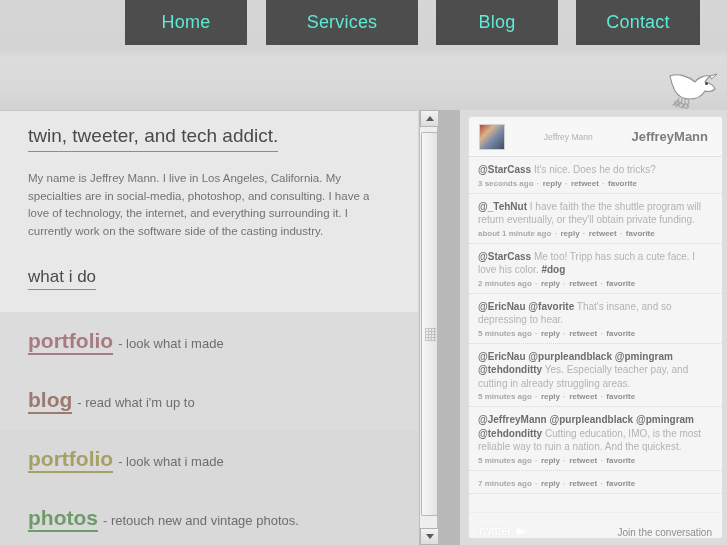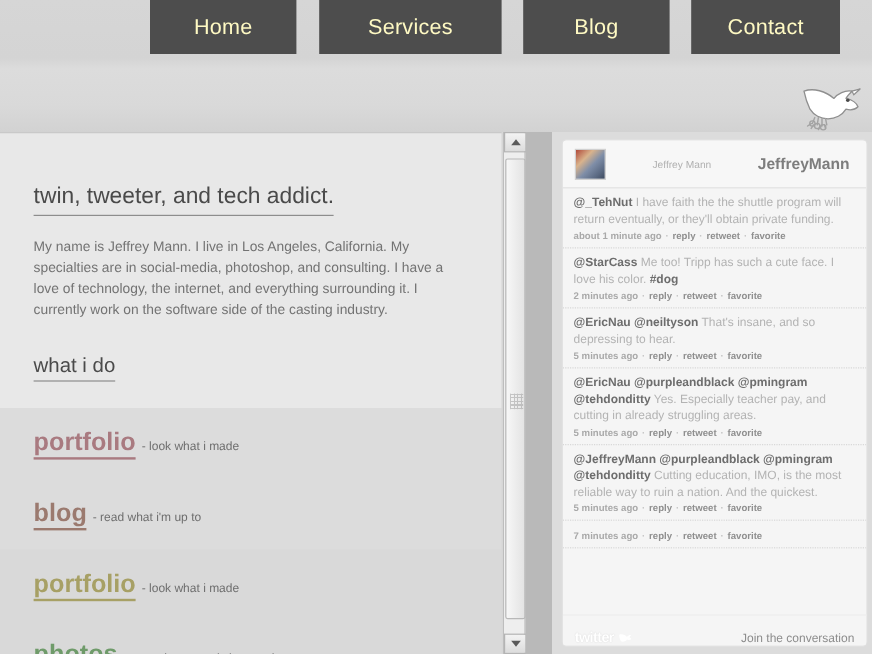--- a/index.html
+++ b/index.html
@@ -13,21 +13,21 @@
 
   
   .topbar {
     position: absolute; left:0; top:0; width:727px; height:110px;
     background: linear-gradient(to bottom, #d6d6d6 0%, #d4d4d4 44%, #dcdcdc 52%, #d9d9d9 80%, #d2d2d2 100%);
   }
   .nav { position: absolute; left:0; top:0; height:45px; width:727px; }
   .navitem {
     position: absolute; top:0; height:45px;
     background:#4d4d4d;
-    color:#fef9c3;
+    color:#5eead4;
     font-size:18px;
     display:flex; align-items:center; justify-content:center;
     letter-spacing:.2px;
     cursor:pointer;
   }
   .navitem:nth-child(1){ left:125px; width:122px; }
   .navitem:nth-child(2){ left:266px; width:152px; }
   .navitem:nth-child(3){ left:436px; width:122px; }
   .navitem:nth-child(4){ left:576px; width:124px; }
 
@@ -38,21 +38,21 @@
     position:absolute; left:0; top:110px; width:418px; height:435px;
     overflow:hidden;
     border-top:1px solid #c9c9c9;
   }
   .band-a { background:#e8e8e8; }
   .band-b { background:#dcdcdc; }
   .band-c { background:#d9d9d9; }
 
   .sec { padding: 0 28px; }
 
-  .intro { padding-top:42px; padding-bottom:22px; }
+  .intro { padding-top:14px; padding-bottom:22px; }
   h1.bigtitle {
     font-size:19px; color:#4a4a4a; font-weight:400;
     border-bottom:1px solid #8d8d8d;
     display:inline-block; padding-bottom:3px; line-height:1.2;
   }
   p.blurb {
     margin-top:18px; font-size:11.5px; color:#737373; line-height:1.55;
     max-width:350px;
   }
   h2.subtitle {
@@ -62,21 +62,21 @@
     display:inline-block; padding-bottom:2px;
   }
 
   .linkrow { padding: 17px 28px 18px 28px; }
   .biglink {
     font-size:21px; font-weight:700; text-decoration:none;
     border-bottom:2px solid currentColor; padding-bottom:1px;
     cursor:pointer;
     margin-top:12px;
   }
-  .linkdesc { font-size:10px; color:#6e6e6e; margin-left:5px; }
+  .linkdesc { font-size:13px; color:#6e6e6e; margin-left:5px; }
 
   
   .vscroll {
     position:absolute; left:419px; top:110px; width:19px; height:435px;
     background:#eeeeee; border-left:1px solid #bdbdbd; border-right:1px solid #bdbdbd;
   }
   .vs-btn {
     position:absolute; left:0; width:19px; height:17px;
     background:linear-gradient(to bottom,#f3f3f3,#dcdcdc);
     border:1px solid #b4b4b4;
@@ -221,29 +221,33 @@
     <div class="twbox">
 
       <div class="twhead">
         <div class="avatar"></div>
         <div class="twname-small">Jeffrey Mann</div>
         <div class="twname-big">JeffreyMann</div>
       </div>
 
       <div class="twlist" id="tweet-list">
           <div class="tweet">
+            <div class="ttext"><span class="mention">@StarCass</span> It's nice. Does he do tricks?</div>
+            <div class="tmeta"><span>3 seconds ago</span><span class="dot"> · </span><span class="act">reply</span><span class="dot"> · </span><span class="act">retweet</span><span class="dot"> · </span><span class="act">favorite</span></div>
+          </div>
+          <div class="tweet">
             <div class="ttext"><span class="mention">@_TehNut</span> I have faith the the shuttle program will return eventually, or they'll obtain private funding.</div>
             <div class="tmeta"><span>about 1 minute ago</span><span class="dot"> · </span><span class="act">reply</span><span class="dot"> · </span><span class="act">retweet</span><span class="dot"> · </span><span class="act">favorite</span></div>
           </div>
           <div class="tweet">
             <div class="ttext"><span class="mention">@StarCass</span> Me too! Tripp has such a cute face. I love his color. <span class="tag">#dog</span></div>
             <div class="tmeta"><span>2 minutes ago</span><span class="dot"> · </span><span class="act">reply</span><span class="dot"> · </span><span class="act">retweet</span><span class="dot"> · </span><span class="act">favorite</span></div>
           </div>
           <div class="tweet">
-            <div class="ttext"><span class="mention">@EricNau</span><span class="mention"> @neiltyson</span> That's insane, and so depressing to hear.</div>
+            <div class="ttext"><span class="mention">@EricNau</span><span class="mention"> @favorite</span> That's insane, and so depressing to hear.</div>
             <div class="tmeta"><span>5 minutes ago</span><span class="dot"> · </span><span class="act">reply</span><span class="dot"> · </span><span class="act">retweet</span><span class="dot"> · </span><span class="act">favorite</span></div>
           </div>
           <div class="tweet">
             <div class="ttext"><span class="mention">@EricNau</span><span class="mention"> @purpleandblack</span><span class="mention"> @pmingram</span><span class="mention"> @tehdonditty</span> Yes. Especially teacher pay, and cutting in already struggling areas.</div>
             <div class="tmeta"><span>5 minutes ago</span><span class="dot"> · </span><span class="act">reply</span><span class="dot"> · </span><span class="act">retweet</span><span class="dot"> · </span><span class="act">favorite</span></div>
           </div>
           <div class="tweet">
             <div class="ttext"><span class="mention">@JeffreyMann</span><span class="mention"> @purpleandblack</span><span class="mention"> @pmingram</span><span class="mention"> @tehdonditty</span> Cutting education, IMO, is the most reliable way to ruin a nation. And the quickest.</div>
             <div class="tmeta"><span>5 minutes ago</span><span class="dot"> · </span><span class="act">reply</span><span class="dot"> · </span><span class="act">retweet</span><span class="dot"> · </span><span class="act">favorite</span></div>
           </div>

